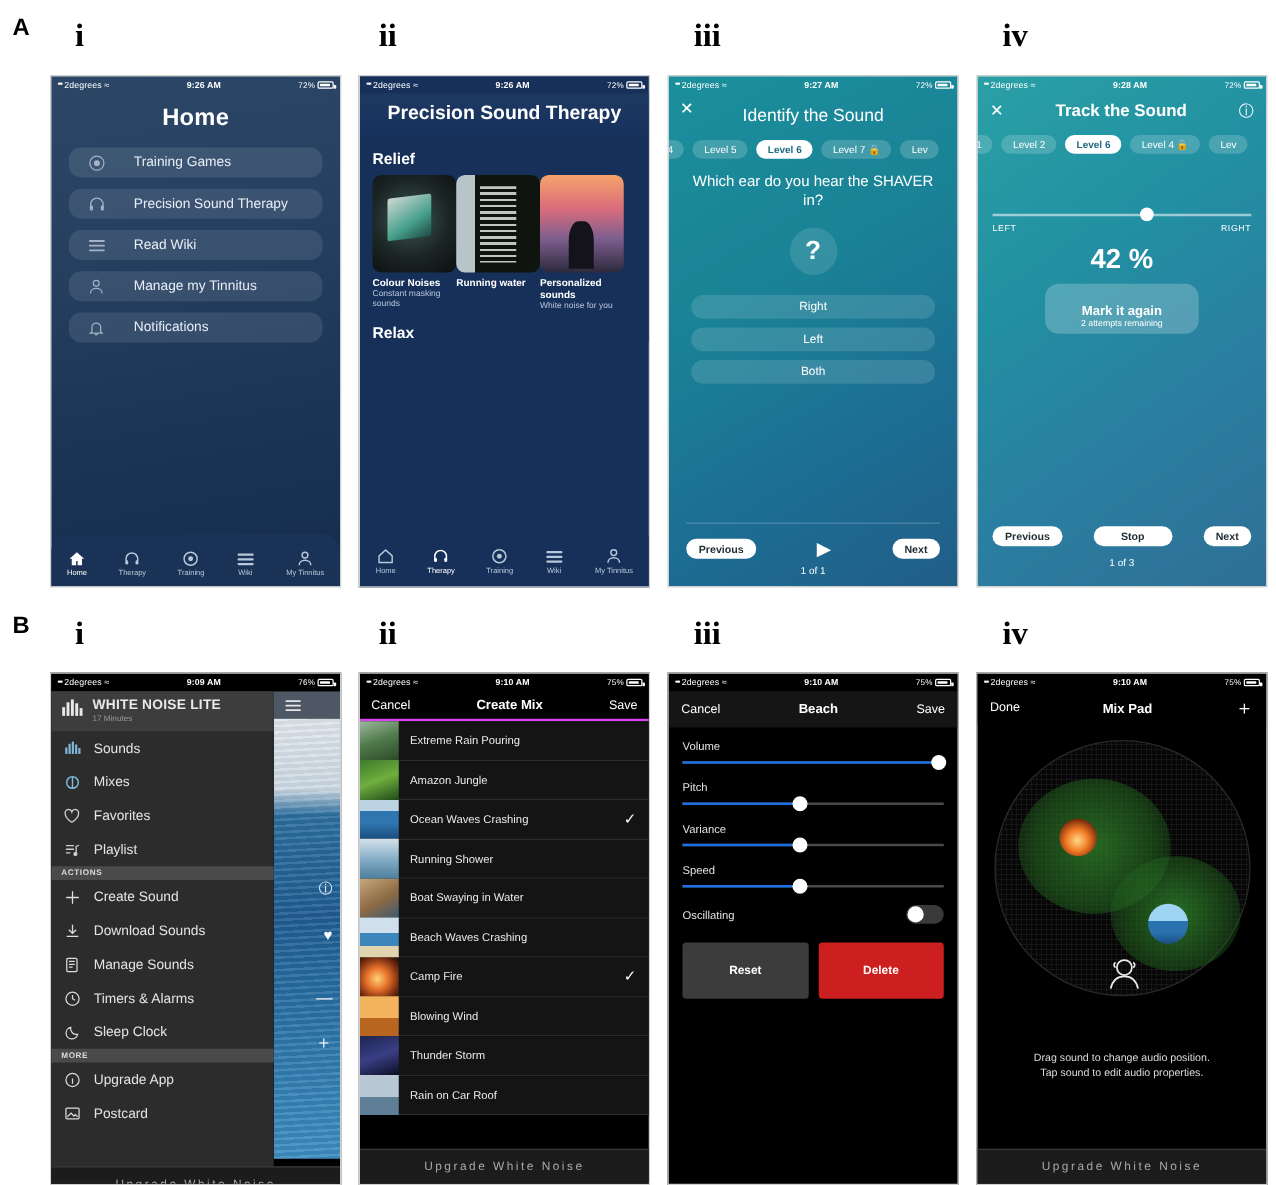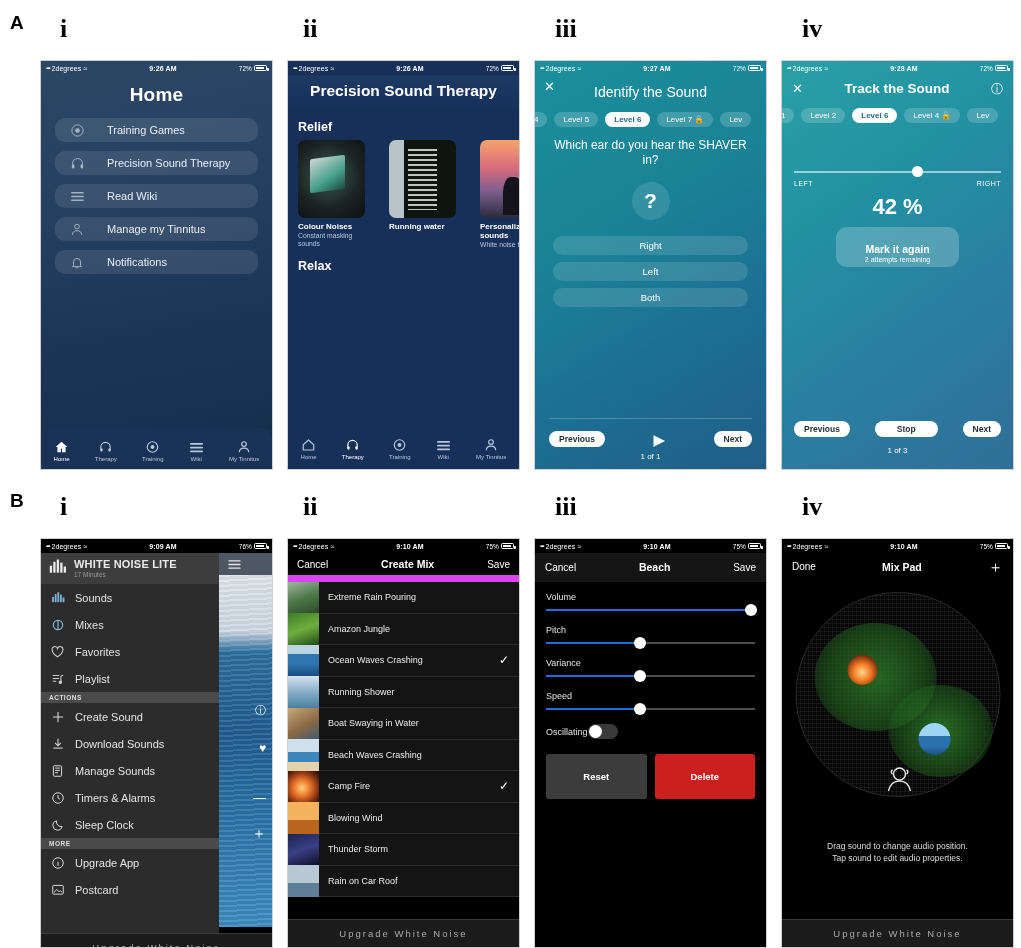--- a/index.html
+++ b/index.html
@@ -74,21 +74,21 @@
   .navitem{display:flex;flex-direction:column;align-items:center;gap:2px;color:#b9c7da;font-size:6px;}
   .navitem.active{color:#fff;}
   .navitem svg{display:block;}
 
   
   #phone-a2 { left: 287px; top: 60px; background:#17305a; }
   .a2-head { background: linear-gradient(180deg,#1d3a62,#16305c); padding: 7px 0 10px; }
   .a2-title { text-align:center; color:#fff; font-size:15.5px; font-weight:bold;}
   .a2-body { background:#17305a; padding: 6px 10px 0;}
   .a2-sec { color:#fff; font-size: 12.5px; font-weight:bold; margin: 4px 0 6px;}
-  .a2-row { display:flex; gap:24px; }
+  .a2-row { display:flex; gap:0; }
   .a2-card { width: 67px; }
   .a2-thumb { width:67px; height:78px; border-radius:7px; overflow:hidden; position:relative;}
   .a2-name { color:#fff; font-size:8px; font-weight:bold; line-height:1.15; margin-top:4px;}
   .a2-sub { color:#b7c6dc; font-size:6.8px; line-height:1.2; margin-top:1px;}
   .a2-nav { position:absolute; left:0; right:0; bottom:0; height:40px; background:#17305a;
             display:flex;align-items:center;justify-content:space-around;}
 
   
   .th-colour{background:radial-gradient(circle at 45% 45%,#3f5b55 0%,#1b2524 55%,#0b0f10 100%);}
   .th-colour::after{content:"";position:absolute;left:18%;top:22%;width:52%;height:44%;background:linear-gradient(150deg,#cfd8d2,#47a08d 60%,#1d4a42);transform:skewY(-7deg);border-radius:2px;}
@@ -160,21 +160,21 @@
   .b1-rc{position:absolute;right:6px;color:#fff;}
   .upgrade-bar{position:absolute;left:0;right:0;bottom:0;height:28px;background:#1c1c1c;
     border-top:1px solid #3a3a3a; display:flex;align-items:center;justify-content:center;
     color:#a9a9a9;font-size:9.5px;letter-spacing:2px;}
 
   
   #phone-b2 { left: 287px; top: 538px; background:#000; }
   .b2-bar{display:flex;align-items:center;justify-content:space-between;padding:5px 9px;background:#000;}
   .b2-bar span{color:#fff;font-size:10px;}
   .b2-bar .ttl{font-weight:bold;font-size:10.5px;}
-  .b2-list{border-top:7px solid #d946ef;}
+  .b2-list{border-top:2px solid #d946ef;}
   .b2-row{display:flex;align-items:center;height:31.5px;border-bottom:1px solid #2b2b2b;background:#141414;}
   .b2-thumb{width:31px;height:31.5px;flex:0 0 31px;}
   .b2-label{flex:1;color:#eaeaea;font-size:9px;padding-left:9px;}
   .b2-check{color:#fff;font-size:12px;padding-right:10px;}
   .t-rain{background:linear-gradient(160deg,#9fb7a0,#4f7a4a 50%,#2c4a2a);}
   .t-jungle{background:linear-gradient(160deg,#3e7a2a,#6fae3e 50%,#1f4a18);}
   .t-ocean{background:linear-gradient(180deg,#bcd3e4 0 28%,#2f76b0 28% 60%,#1a4d80 100%);}
   .t-boat{background:linear-gradient(150deg,#c6a87c,#8d6a44 55%,#3e5b72);}
   .t-shower{background:linear-gradient(180deg,#d5e2ea,#7fa9c4 55%,#4d7f9d);}
   .t-beach{background:linear-gradient(180deg,#cfe0ec 0 40%,#3c86bb 40% 72%,#e0d3ae 72% 100%);}
@@ -186,21 +186,21 @@
   
   #phone-b3 { left: 534px; top: 538px; background:#000; }
   .b3-bar{display:flex;align-items:center;justify-content:space-between;padding:8px 10px 9px;background:#151515;}
   .b3-bar span{color:#fff;font-size:10px;}
   .b3-bar .ttl{font-weight:bold;font-size:10.5px;}
   .b3-body{padding:10px 11px 0;}
   .b3-lbl{color:#e3e3e3;font-size:9px;margin-bottom:7px;}
   .b3-slider{position:relative;height:2px;background:#4a4a4a;margin-bottom:14px;}
   .b3-fill{position:absolute;left:0;top:0;height:2px;background:#1b6fe0;}
   .b3-knob{position:absolute;top:-5.5px;width:12px;height:12px;border-radius:50%;background:#fff;transform:translateX(-50%);}
-  .b3-toggle-row{display:flex;align-items:center;margin-top:6px;}
+  .b3-toggle-row{display:flex;align-items:center;justify-content:space-between;margin-top:6px;}
   .b3-toggle{width:30px;height:15px;border-radius:8px;background:#3a3a3a;position:relative;}
   .b3-toggle i{position:absolute;left:1px;top:1px;width:13px;height:13px;border-radius:50%;background:#fff;}
   .b3-btns{display:flex;gap:8px;margin-top:15px;}
   .b3-btn{flex:1;text-align:center;padding:17px 0;border-radius:3px;color:#fff;font-size:9.5px;font-weight:bold;}
   .b3-reset{background:#3c3c3c;}
   .b3-delete{background:#cc1f1f;}
 
   
   #phone-b4 { left: 781px; top: 538px; background:#000; }
   .b4-bar{display:flex;align-items:center;justify-content:space-between;padding:6px 10px;background:#000;}

